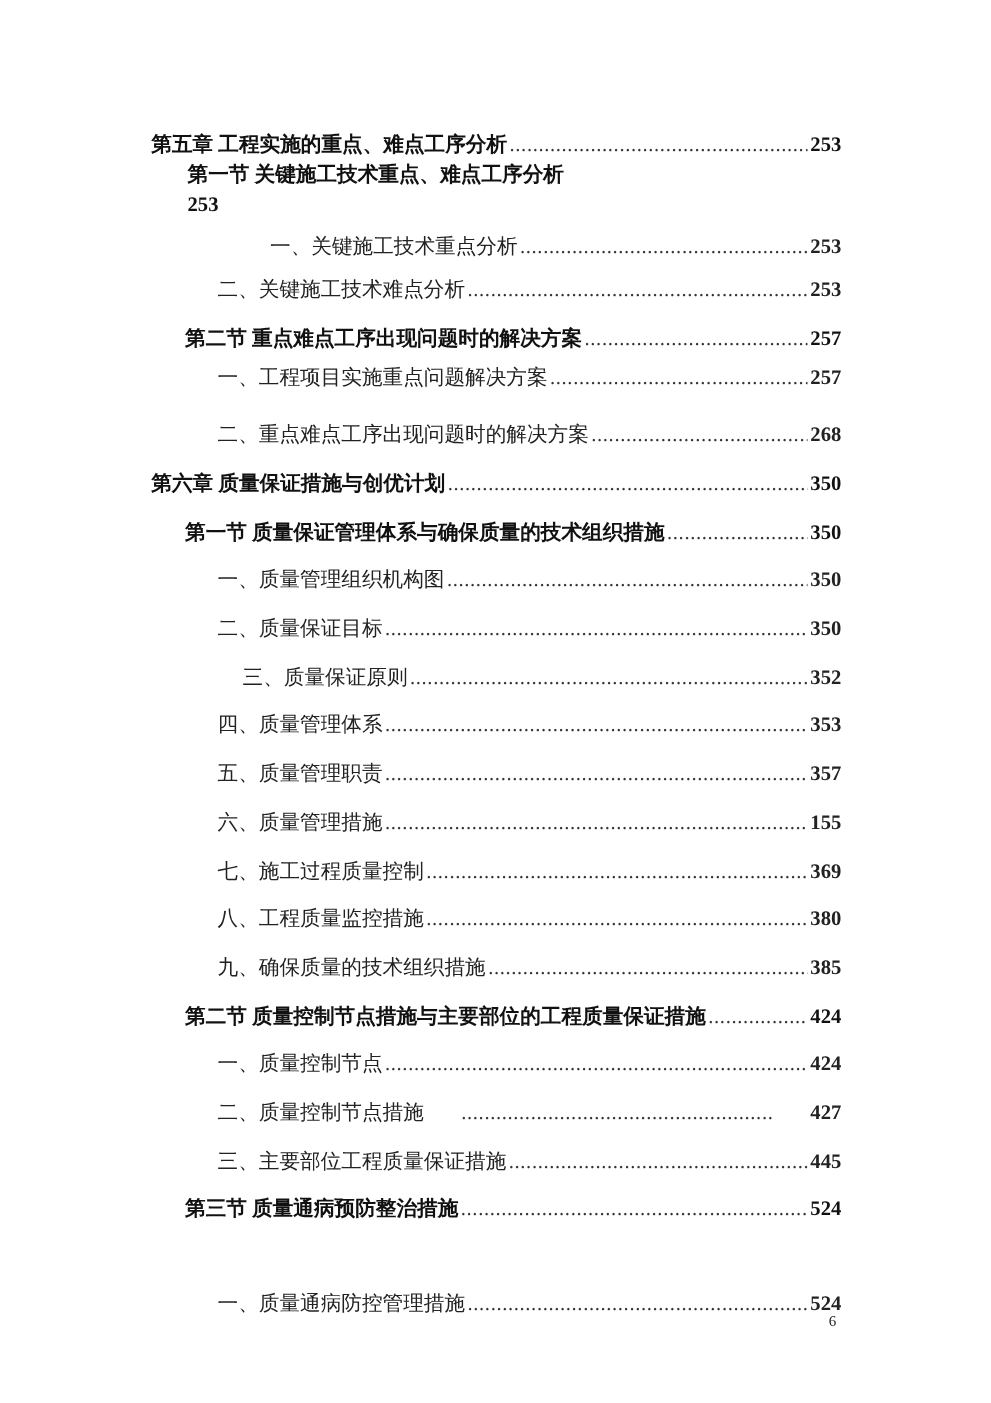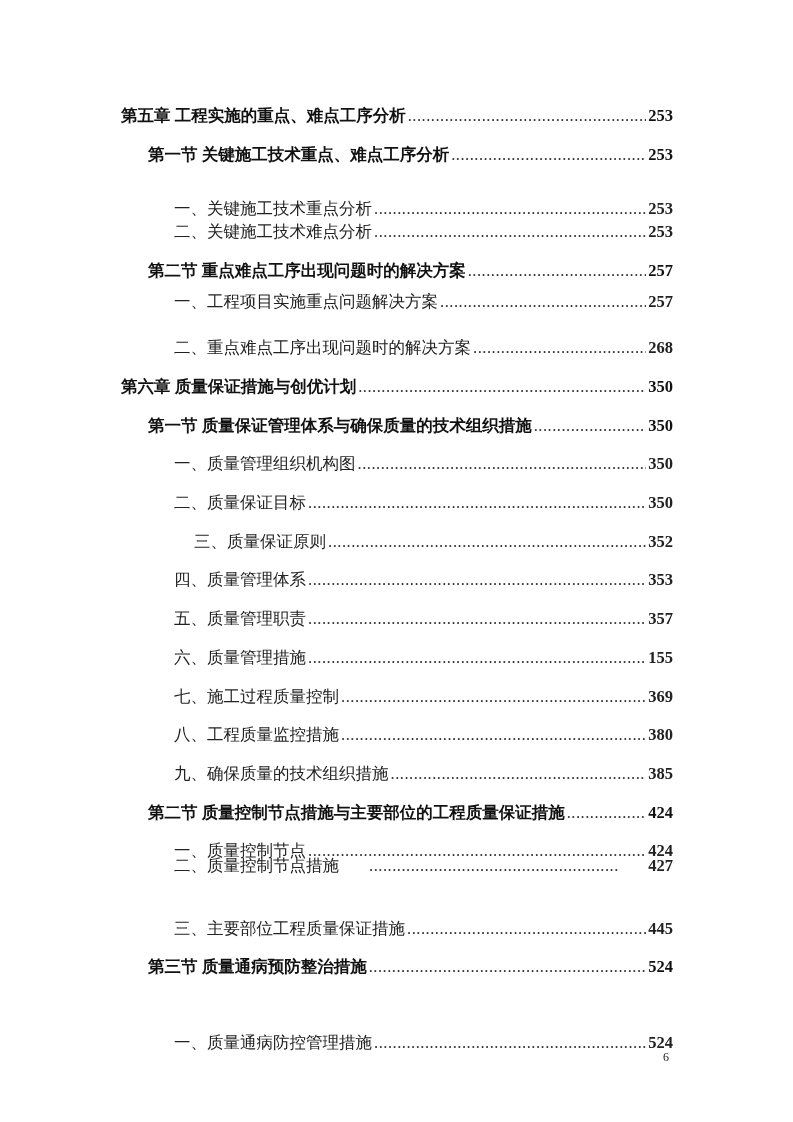--- a/index.html
+++ b/index.html
@@ -31,26 +31,26 @@
 </head>
 <body>
 
 <div class="page">
   <div class="toc" id="toc">
       <div class="row lvl0" style="top: 104px;">
         <span class="title">第五章  工程实施的重点、难点工序分析</span>
         <span class="leader"></span>
         <span class="pg">253</span>
       </div>
-      <div class="row lvl1" style="top: 143px;">
+      <div class="row lvl1" style="top: 128px; flex-direction: column;">
         <span class="title">第一节  关键施工技术重点、难点工序分析</span>
         <span class="leader"></span>
         <span class="pg">253</span>
       </div>
-      <div class="row lvl2" style="top: 197px;">
+      <div class="row lvl2" style="top: 185px; margin-left: 42px;">
         <span class="title">一、关键施工技术重点分析</span>
         <span class="leader"></span>
         <span class="pg">253</span>
       </div>
       <div class="row lvl2" style="top: 220.1px;">
         <span class="title">二、关键施工技术难点分析</span>
         <span class="leader"></span>
         <span class="pg">253</span>
       </div>
       <div class="row lvl1" style="top: 258.8px;">
@@ -126,21 +126,21 @@
       <div class="row lvl1" style="top: 800.6px;">
         <span class="title">第二节  质量控制节点措施与主要部位的工程质量保证措施</span>
         <span class="leader"></span>
         <span class="pg">424</span>
       </div>
       <div class="row lvl2" style="top: 839.3px;">
         <span class="title">一、质量控制节点</span>
         <span class="leader"></span>
         <span class="pg">424</span>
       </div>
-      <div class="row lvl2" style="top: 854px; gap: 28px;">
+      <div class="row lvl2" style="top: 878px; gap: 28px;">
         <span class="title">二、质量控制节点措施</span>
         <span class="leader"></span>
         <span class="pg">427</span>
       </div>
       <div class="row lvl2" style="top: 916.7px;">
         <span class="title">三、主要部位工程质量保证措施</span>
         <span class="leader"></span>
         <span class="pg">445</span>
       </div>
       <div class="row lvl1" style="top: 955.4px;">

